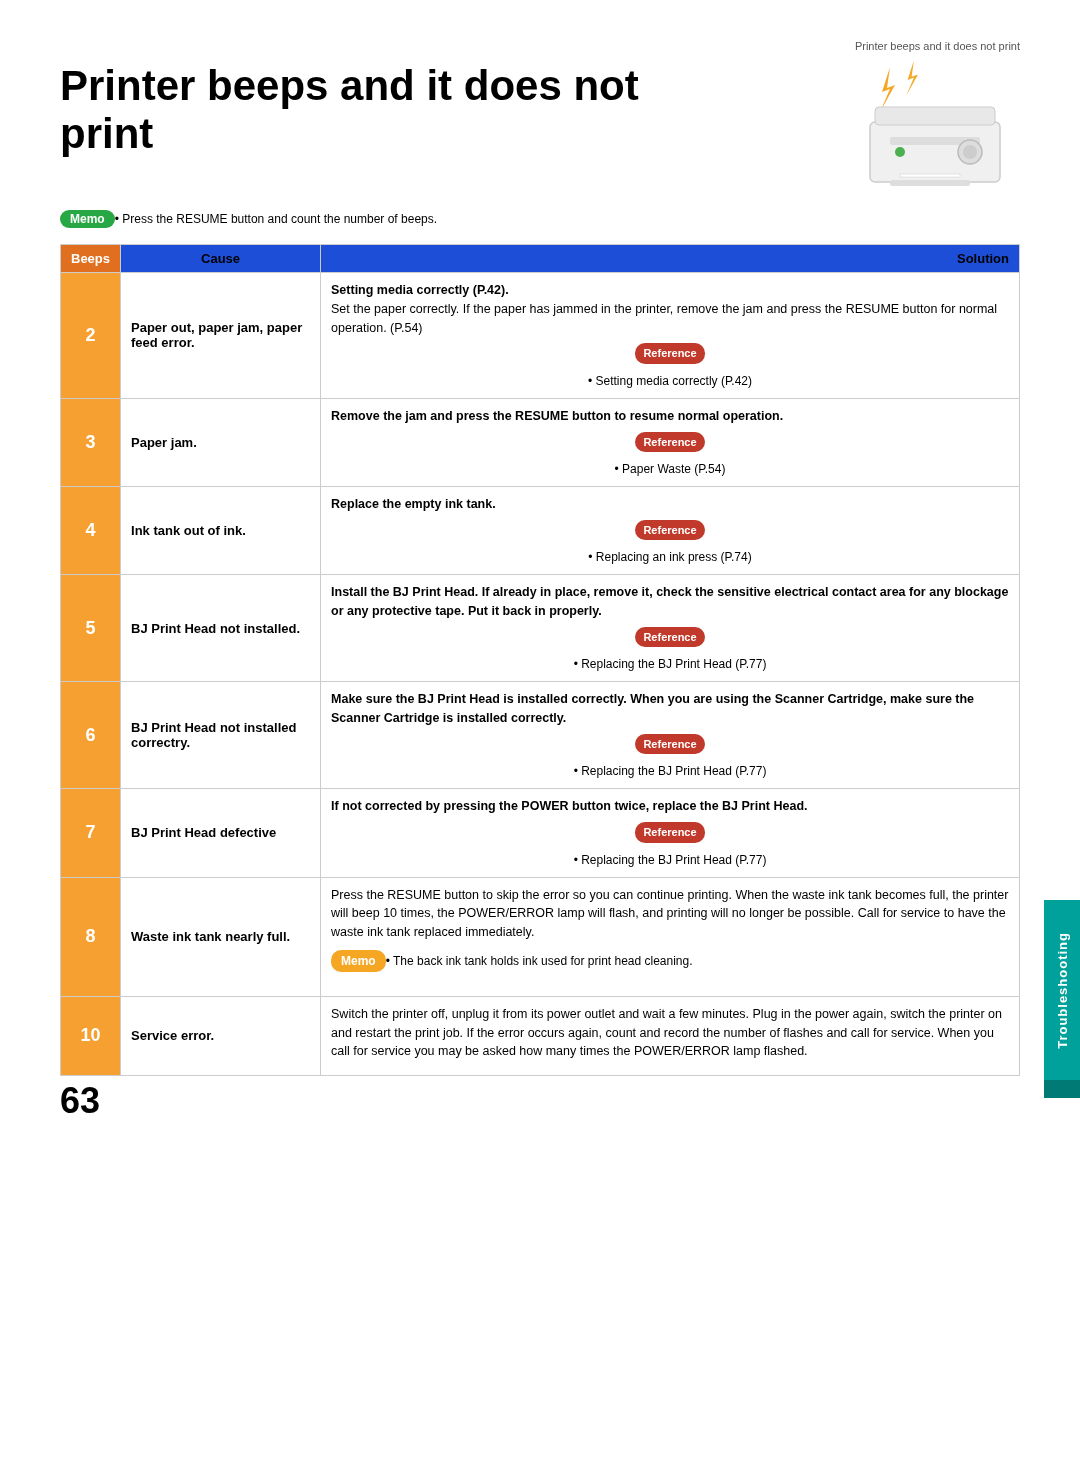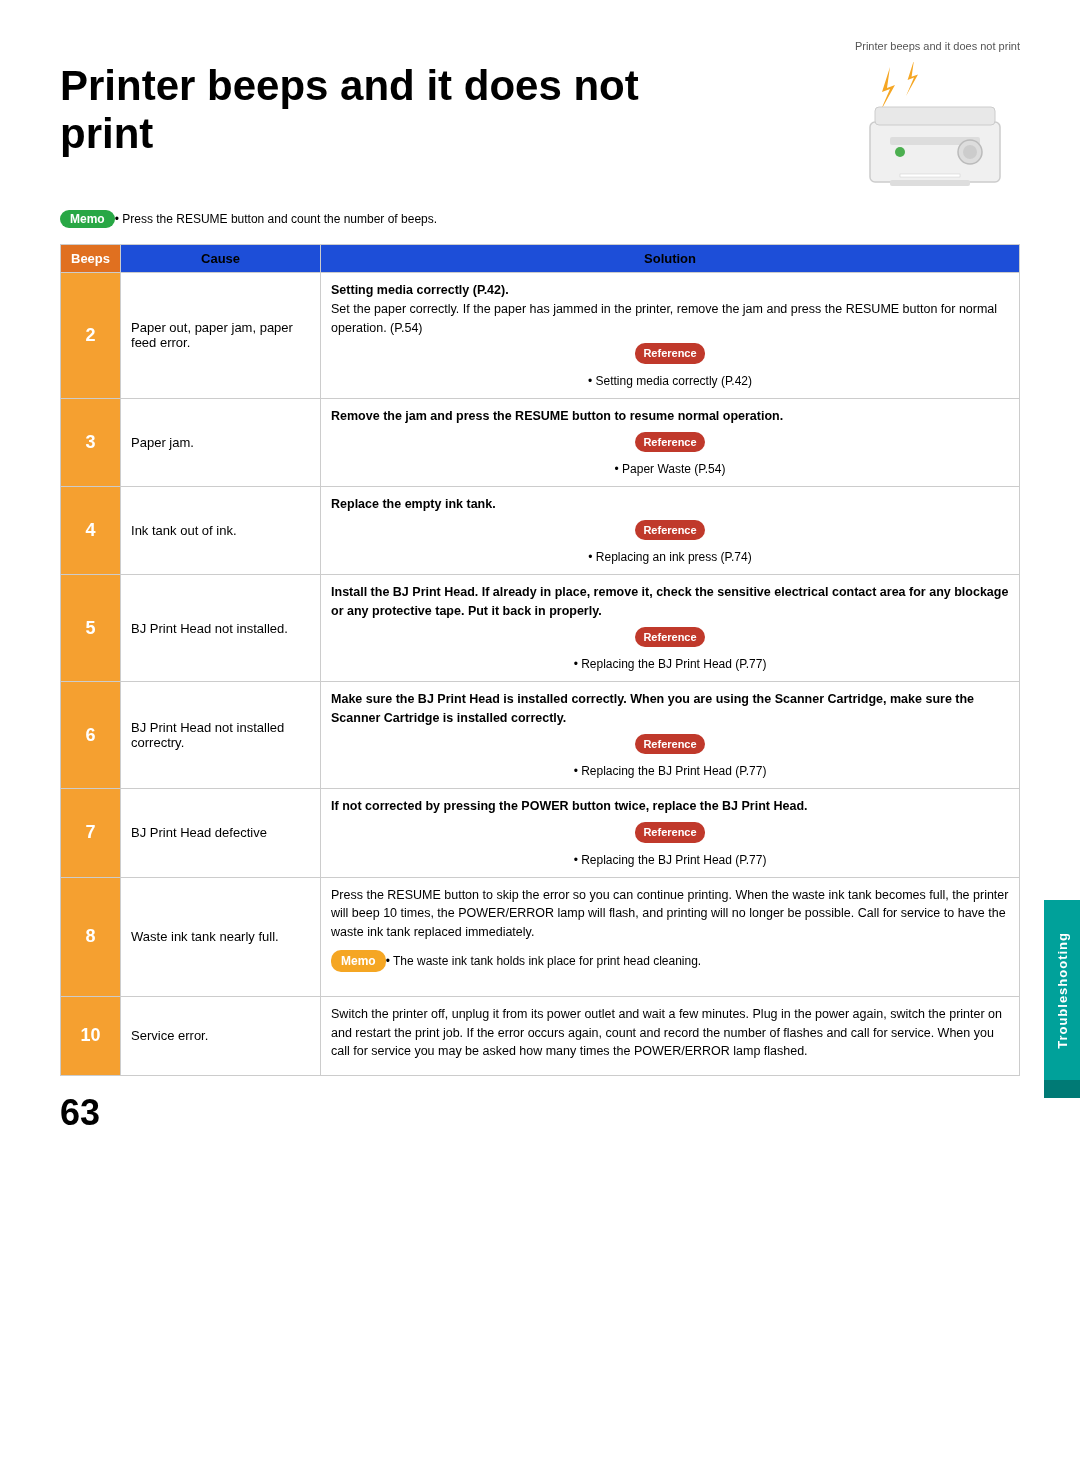--- a/index.html
+++ b/index.html
@@ -59,56 +59,56 @@
       background: #f5a623;
     }
     .memo-text {
       font-size: 12px;
     }
     
     .error-table {
       width: 100%;
       border-collapse: collapse;
       border: 1px solid #ccc;
-      margin-bottom: 38px;
+      margin-bottom: 26px;
     }
     .error-table th {
       background: #1d4ed8;
       border: 1px solid #ccc;
       padding: 6px 10px;
       font-size: 13px;
       font-weight: bold;
       text-align: center;
     }
     .error-table th.beeps-th {
       background: #e07020;
       color: #fff;
       width: 60px;
     }
     .error-table th.cause-th {
       width: 200px;
     }
     .error-table th.solution-th {
-      text-align: center;
+      text-align: right;
     }
     .error-table td {
       border: 1px solid #ccc;
       vertical-align: middle;
       padding: 8px 10px;
     }
     .error-table td.beeps-cell {
       background: #f5a030;
       color: #fff;
       font-size: 18px;
       font-weight: bold;
       text-align: center;
       width: 60px;
     }
     .error-table td.cause-cell {
-      font-weight: normal;
+      font-weight: bold;
       font-size: 13px;
       width: 200px;
     }
     .error-table td.solution-cell {
       font-size: 12.5px;
       line-height: 1.5;
     }
     .solution-main {
       margin-bottom: 6px;
     }
@@ -292,21 +292,21 @@
         </div>
           </td>
         </tr>
         <tr>
           <td class="beeps-cell">8</td>
           <td class="cause-cell">Waste ink tank nearly full.</td>
           <td class="solution-cell">
             <div class="solution-main">Press the RESUME button to skip the error so you can continue printing.  When the waste ink tank becomes full, the printer will beep 10 times, the POWER/ERROR lamp will flash, and printing will no longer be possible.  Call for service to have the waste ink tank replaced immediately.</div>
             <div class="memo-row" style="margin-top:8px;">
         <span class="memo-badge orange">Memo</span>
-        <span class="memo-text">• The waste ink tank holds ink place for print head cleaning.</span>
+        <span class="memo-text">• The back ink tank holds ink used for print head cleaning.</span>
       </div>
           </td>
         </tr>
         <tr>
           <td class="beeps-cell">10</td>
           <td class="cause-cell">Service error.</td>
           <td class="solution-cell">
             <div class="solution-main">Switch the printer off, unplug it from its power outlet and wait a few minutes.  Plug in the power again, switch the printer on and restart the print job.  If the error occurs again, count and record the number of flashes and call for service. When you call for service you may be asked how many times the POWER/ERROR lamp flashed.</div>
           </td>
         </tr>

